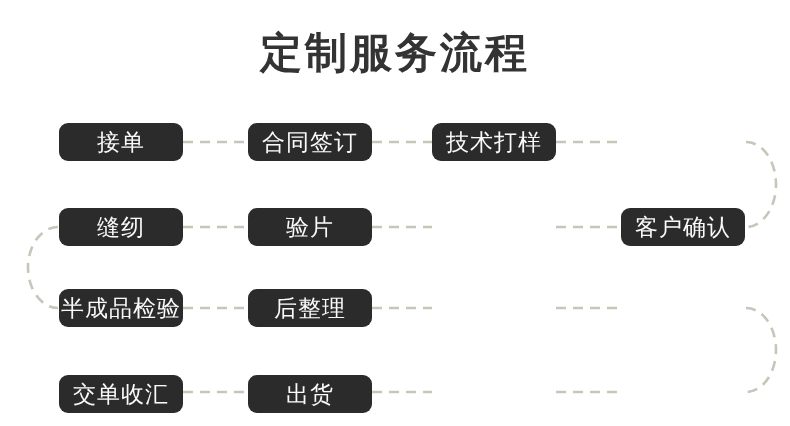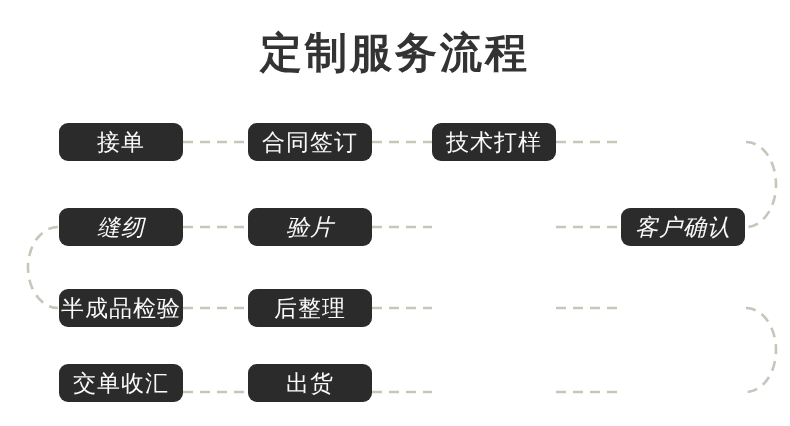--- a/index.html
+++ b/index.html
@@ -48,23 +48,23 @@
     line-height: 38px;
     text-align: center;
     white-space: nowrap;
     letter-spacing: 1px;
   }
   .c1 { left: 59px; }
   .c2 { left: 248px; }
   .c3 { left: 432px; }
   .c4 { left: 621px; }
   .r1 { top: 115px; }
-  .r2 { top: 200px; font-style: italic; }
+  .r2 { top: 200px; }
   .r3 { top: 281px; }
-  .r4 { top: 356px; }
+  .r4 { top: 367px; }
 </style>
 </head>
 <body>
 
 <div class="canvas">
 
   <h1 class="title">定制服务流程</h1>
 
   <svg class="connectors" viewBox="0 0 790 426" xmlns="http://www.w3.org/2000/svg" aria-hidden="true">
     <path stroke="#c8c5bb" d="M183 134 H248 M372 134 H432 M556 134 H621

